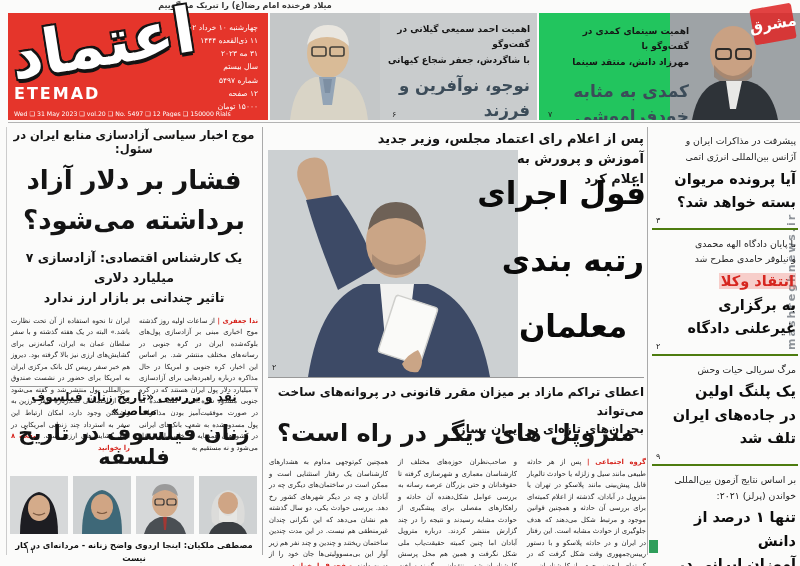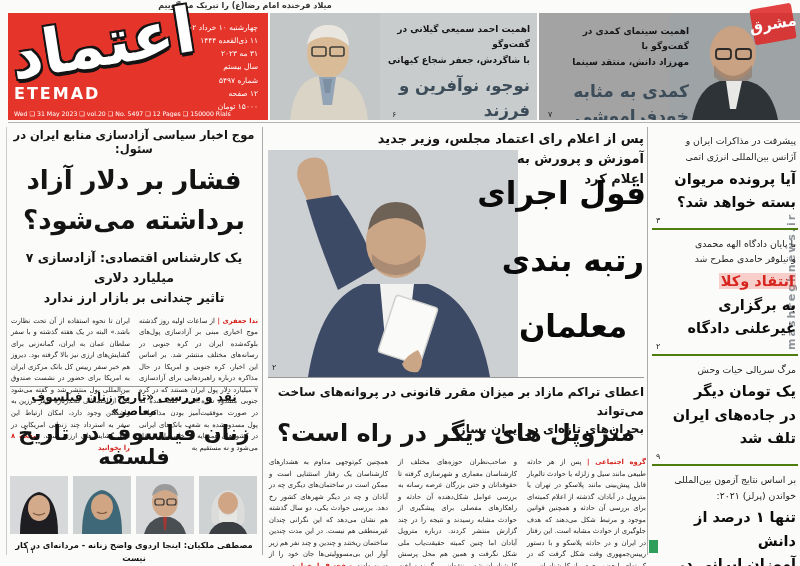--- a/index.html
+++ b/index.html
@@ -109,21 +109,21 @@
       <div class="tb-kicker">اهمیت احمد سمیعی گیلانی در گفت‌وگو</div>
       <div class="tb-kicker">با شاگردش، جعفر شجاع کیهانی</div>
       <div class="tb-headline">
         <div>نوجو، نوآفرین و فرزند</div>
 
       </div>
     </div>
     <div class="pagenum" style="position:absolute;left:122px;bottom:1px;">۶</div>
   </div>
 
-  <div class="gray-block" style="left:539px;width:261px;background:#a3a3a3;">
+  <div class="gray-block" style="left:539px;width:261px;background:#22c55e;">
     <svg style="position:absolute;right:0;top:0;" width="130" height="107" viewBox="0 0 130 107">
       <rect width="130" height="107" fill="#9ea3a6"></rect>
       <ellipse cx="63" cy="40" rx="23" ry="27" fill="#c9a183"></ellipse>
       <path d="M44 52 Q63 74 82 52 L82 64 Q63 80 44 64 Z" fill="#8a7260" opacity=".55"></path>
       <rect x="46" y="36" width="15" height="10" rx="3" fill="none" stroke="#2c2a28" stroke-width="1.8"></rect>
       <rect x="66" y="36" width="15" height="10" rx="3" fill="none" stroke="#2c2a28" stroke-width="1.8"></rect>
       <path d="M22 107 Q28 74 50 68 L78 68 Q102 74 108 107 Z" fill="#2e3338"></path>
       <path d="M56 68 L72 68 L66 96 L60 96 Z" fill="#e8e8e6"></path>
     </svg>
     <div class="rtl" style="position:absolute;left:8px;top:11px;width:142px;text-align:right;">
@@ -167,21 +167,21 @@
         <div>به برگزاری</div>
         <div>غیرعلنی دادگاه</div>
       </div>
       <div class="rc-page">۲</div>
     </div>
     <div class="rc-item">
       <div class="rc-kicker">
         <div>مرگ سریالی حیات وحش</div>
       </div>
       <div class="rc-headline">
-        <div>یک تومان دیگر</div>
+        <div>یک پلنگ اولین</div>
         <div>در جاده‌های ایران</div>
         <div>تلف شد</div>
       </div>
       <div class="rc-page">۹</div>
     </div>
     <div class="rc-item">
       <div class="rc-kicker">
         <div>بر اساس نتایج آزمون بین‌المللی</div>
         <div>خواندن (پرلز) ۲۰۲۱:</div>
       </div>

